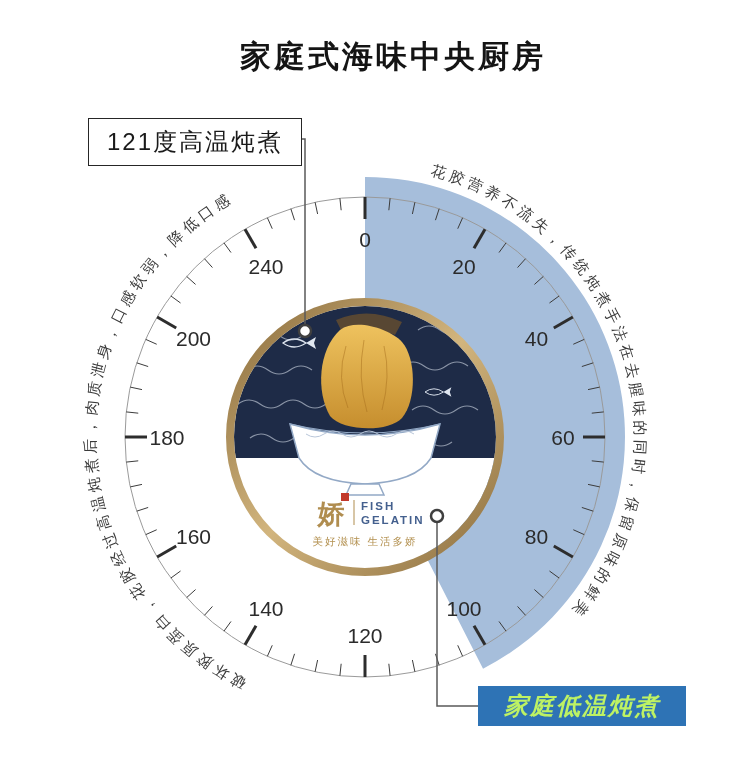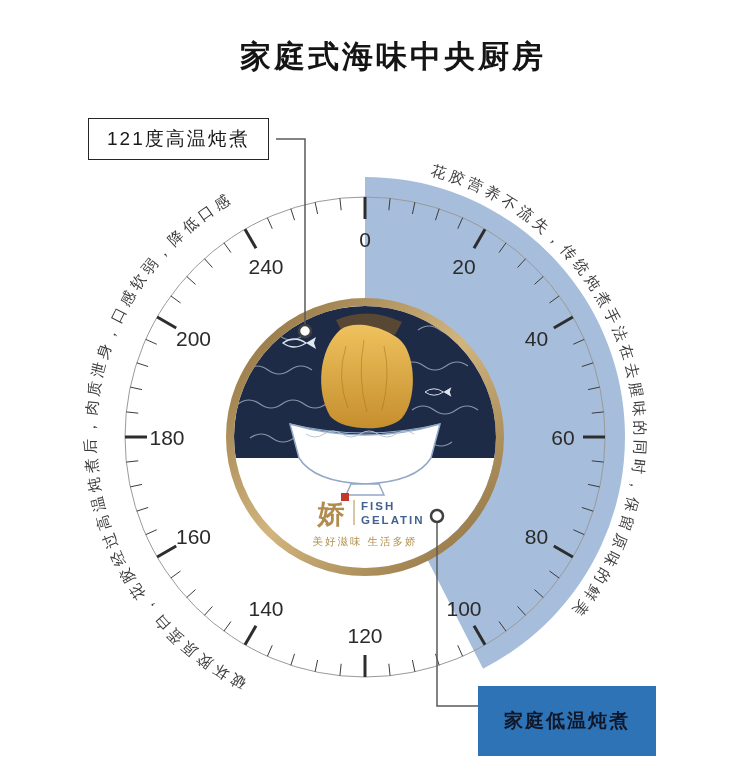--- a/index.html
+++ b/index.html
@@ -5,26 +5,26 @@
   html,body{margin:0;padding:0}
   body{
     width:730px;height:771px;background:#ffffff;position:relative;overflow:hidden;
     font-family:"Liberation Sans","DejaVu Sans",sans-serif;
   }
   .page-title{
     position:absolute;top:36px;left:0;width:730px;margin:0;text-align:center;
     font-size:31px;font-weight:700;color:#141414;letter-spacing:3px;padding-left:28px;
   }
   .callout{
-    position:absolute;font-size:19px;color:#1a1a1a;background:#fff;
+    position:absolute;font-size:24px;color:#1a1a1a;background:#fff;
     border:1px solid #262626;padding:7px 18px;letter-spacing:2px;white-space:nowrap;
   }
   .callout.low{
-    background:var(--accent-blue,#2e73b5);color:#0f172a;border:none;
-    font-weight:700;padding:22px 26px;
+    background:var(--accent-blue,#2e73b5);color:#bef264;border:none;
+    font-weight:700;padding:4px 26px;font-style:italic;
   }
   #stage{position:absolute;left:0;top:0}
   .tick-major{stroke:#2d2d2d;stroke-width:3}
   .tick-minor{stroke:#3c3c3c;stroke-width:1}
   .dial-num{font-size:21px;fill:#2b2b2b;font-family:"Liberation Sans","DejaVu Sans",sans-serif}
   .curve-text{font-size:15px;fill:#3a3a3a;letter-spacing:4px}
   .wave{fill:none;stroke:#d4dce8;stroke-width:1.2;opacity:.6}
   .bowl-line{fill:#fff;stroke:#93a9c6;stroke-width:1.5}
   .connector{fill:none;stroke:#5a5a5a;stroke-width:1.5}
   .marker{fill:#fff;stroke:#3f3f3f;stroke-width:2.5}

